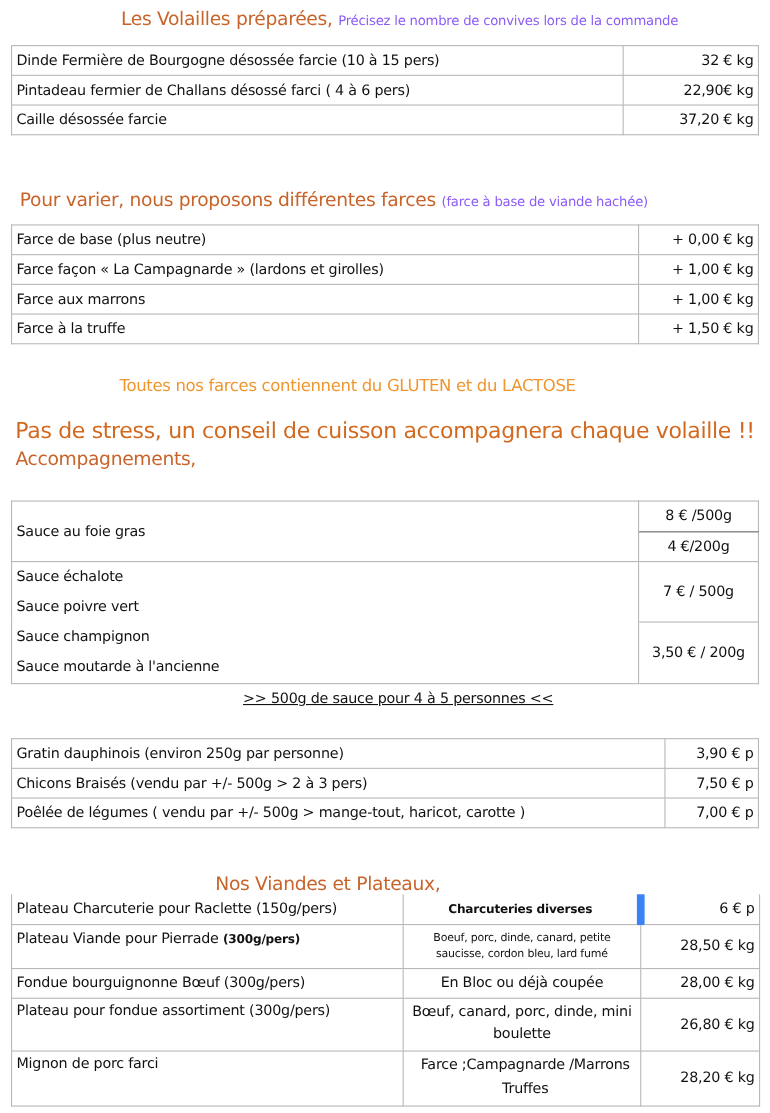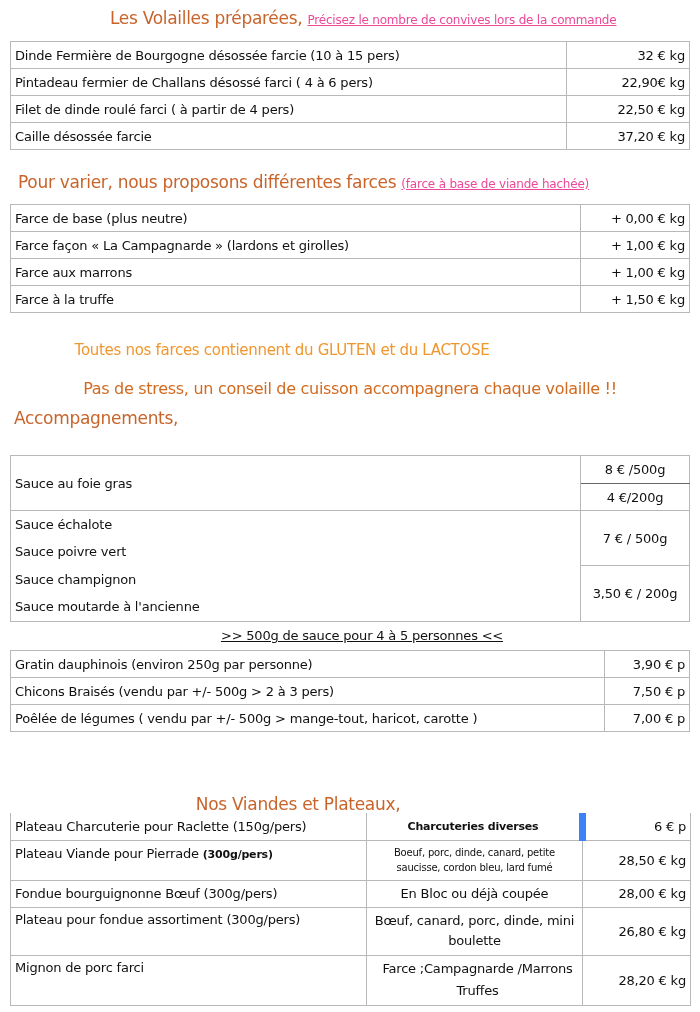--- a/index.html
+++ b/index.html
@@ -2,23 +2,23 @@
 <html><head>
 <meta charset="utf-8">
 <style>
   html, body { margin: 0; padding: 0; background: #ffffff; }
   body {
     width: 700px; height: 1012px; position: relative; overflow: hidden;
     font-family: "DejaVu Sans", sans-serif; color: #111;
   }
   .abs { position: absolute; }
   .heading { color: #c8642a; font-size: 17px; white-space: nowrap; letter-spacing: -0.3px; }
-  .heading .sub { color: #ec4899; font-size: 12px; letter-spacing: -0.2px; text-decoration: underline; }
-  .note1 { color: #f0962e; font-size: 15px; width: 564px; text-align: center; letter-spacing: -0.3px; }
-  .note2 { color: #d2691e; font-size: 16px; width: 700px; text-align: center; letter-spacing: -0.3px; }
+  .heading .sub { color: #8b5cf6; font-size: 12px; letter-spacing: -0.2px; }
+  .note1 { color: #f0962e; font-size: 15px; width: 564px; text-align: center; letter-spacing: -0.3px; padding-left: 34px; }
+  .note2 { color: #d2691e; font-size: 20px; width: 700px; text-align: center; letter-spacing: -0.3px; }
   table { border-collapse: collapse; position: absolute; table-layout: fixed; }
   td {
     font-size: 13px; padding: 0 4px; white-space: nowrap; letter-spacing: -0.2px;
     border: 1px solid #b8b8b8;
   }
   td.price { text-align: right; }
   td.center { text-align: center; }
   .t-outer { border: 1px solid #777; }
   tr.dark-top td { border-top: 1px solid #555; }
   .small { font-size: 11px; font-weight: bold; }
@@ -38,24 +38,20 @@
       <col style="width:123px">
     </colgroup>
   <tbody>
       <tr style="height:27px">
     <td>Dinde Fermière de Bourgogne désossée farcie (10 à 15 pers)</td>
     <td class="price">32 € kg</td>
   </tr>
   <tr style="height:27px">
     <td>Pintadeau fermier de Challans désossé farci  ( 4 à 6 pers)</td>
     <td class="price">22,90€ kg</td>
-  </tr>
-  <tr class="dark-top" style="height:27px">
-    <td>Filet de dinde roulé farci   ( à partir de 4 pers)</td>
-    <td class="price">22,50 € kg</td>
   </tr>
   <tr class="dark-top" style="height:27px">
     <td>Caille désossée farcie</td>
     <td class="price">37,20 € kg</td>
   </tr>
 </tbody>
   </table>
 
 <div class="abs heading" style="left:18px; top:172px;">
   <span>Pour varier, nous proposons différentes farces</span>
@@ -115,21 +111,21 @@
       <div>Sauce champignon</div>
       <div>Sauce moutarde à l'ancienne</div>
     </td>
     <td class="center">3,50 € / 200g</td>
   </tr>
 </tbody>
   </table>
 
 <div class="abs underline-note" style="left:0; top:628px;margin-left:12px;">&gt;&gt; 500g de sauce pour 4 à 5 personnes &lt;&lt;</div>
 
-<table class="t-outer" style="left:10px; top:650px; width:679px;padding-left:33px;">
+<table class="t-outer" style="left:10px; top:671px; width:679px;padding-left:33px;">
   <colgroup>
       <col style="width:594px">
       <col style="width:85px">
     </colgroup>
   <tbody>
       <tr style="height:27px">
     <td>Gratin dauphinois (environ 250g par personne)</td>
     <td class="price">3,90 € p</td>
   </tr>
   <tr style="height:27px">

